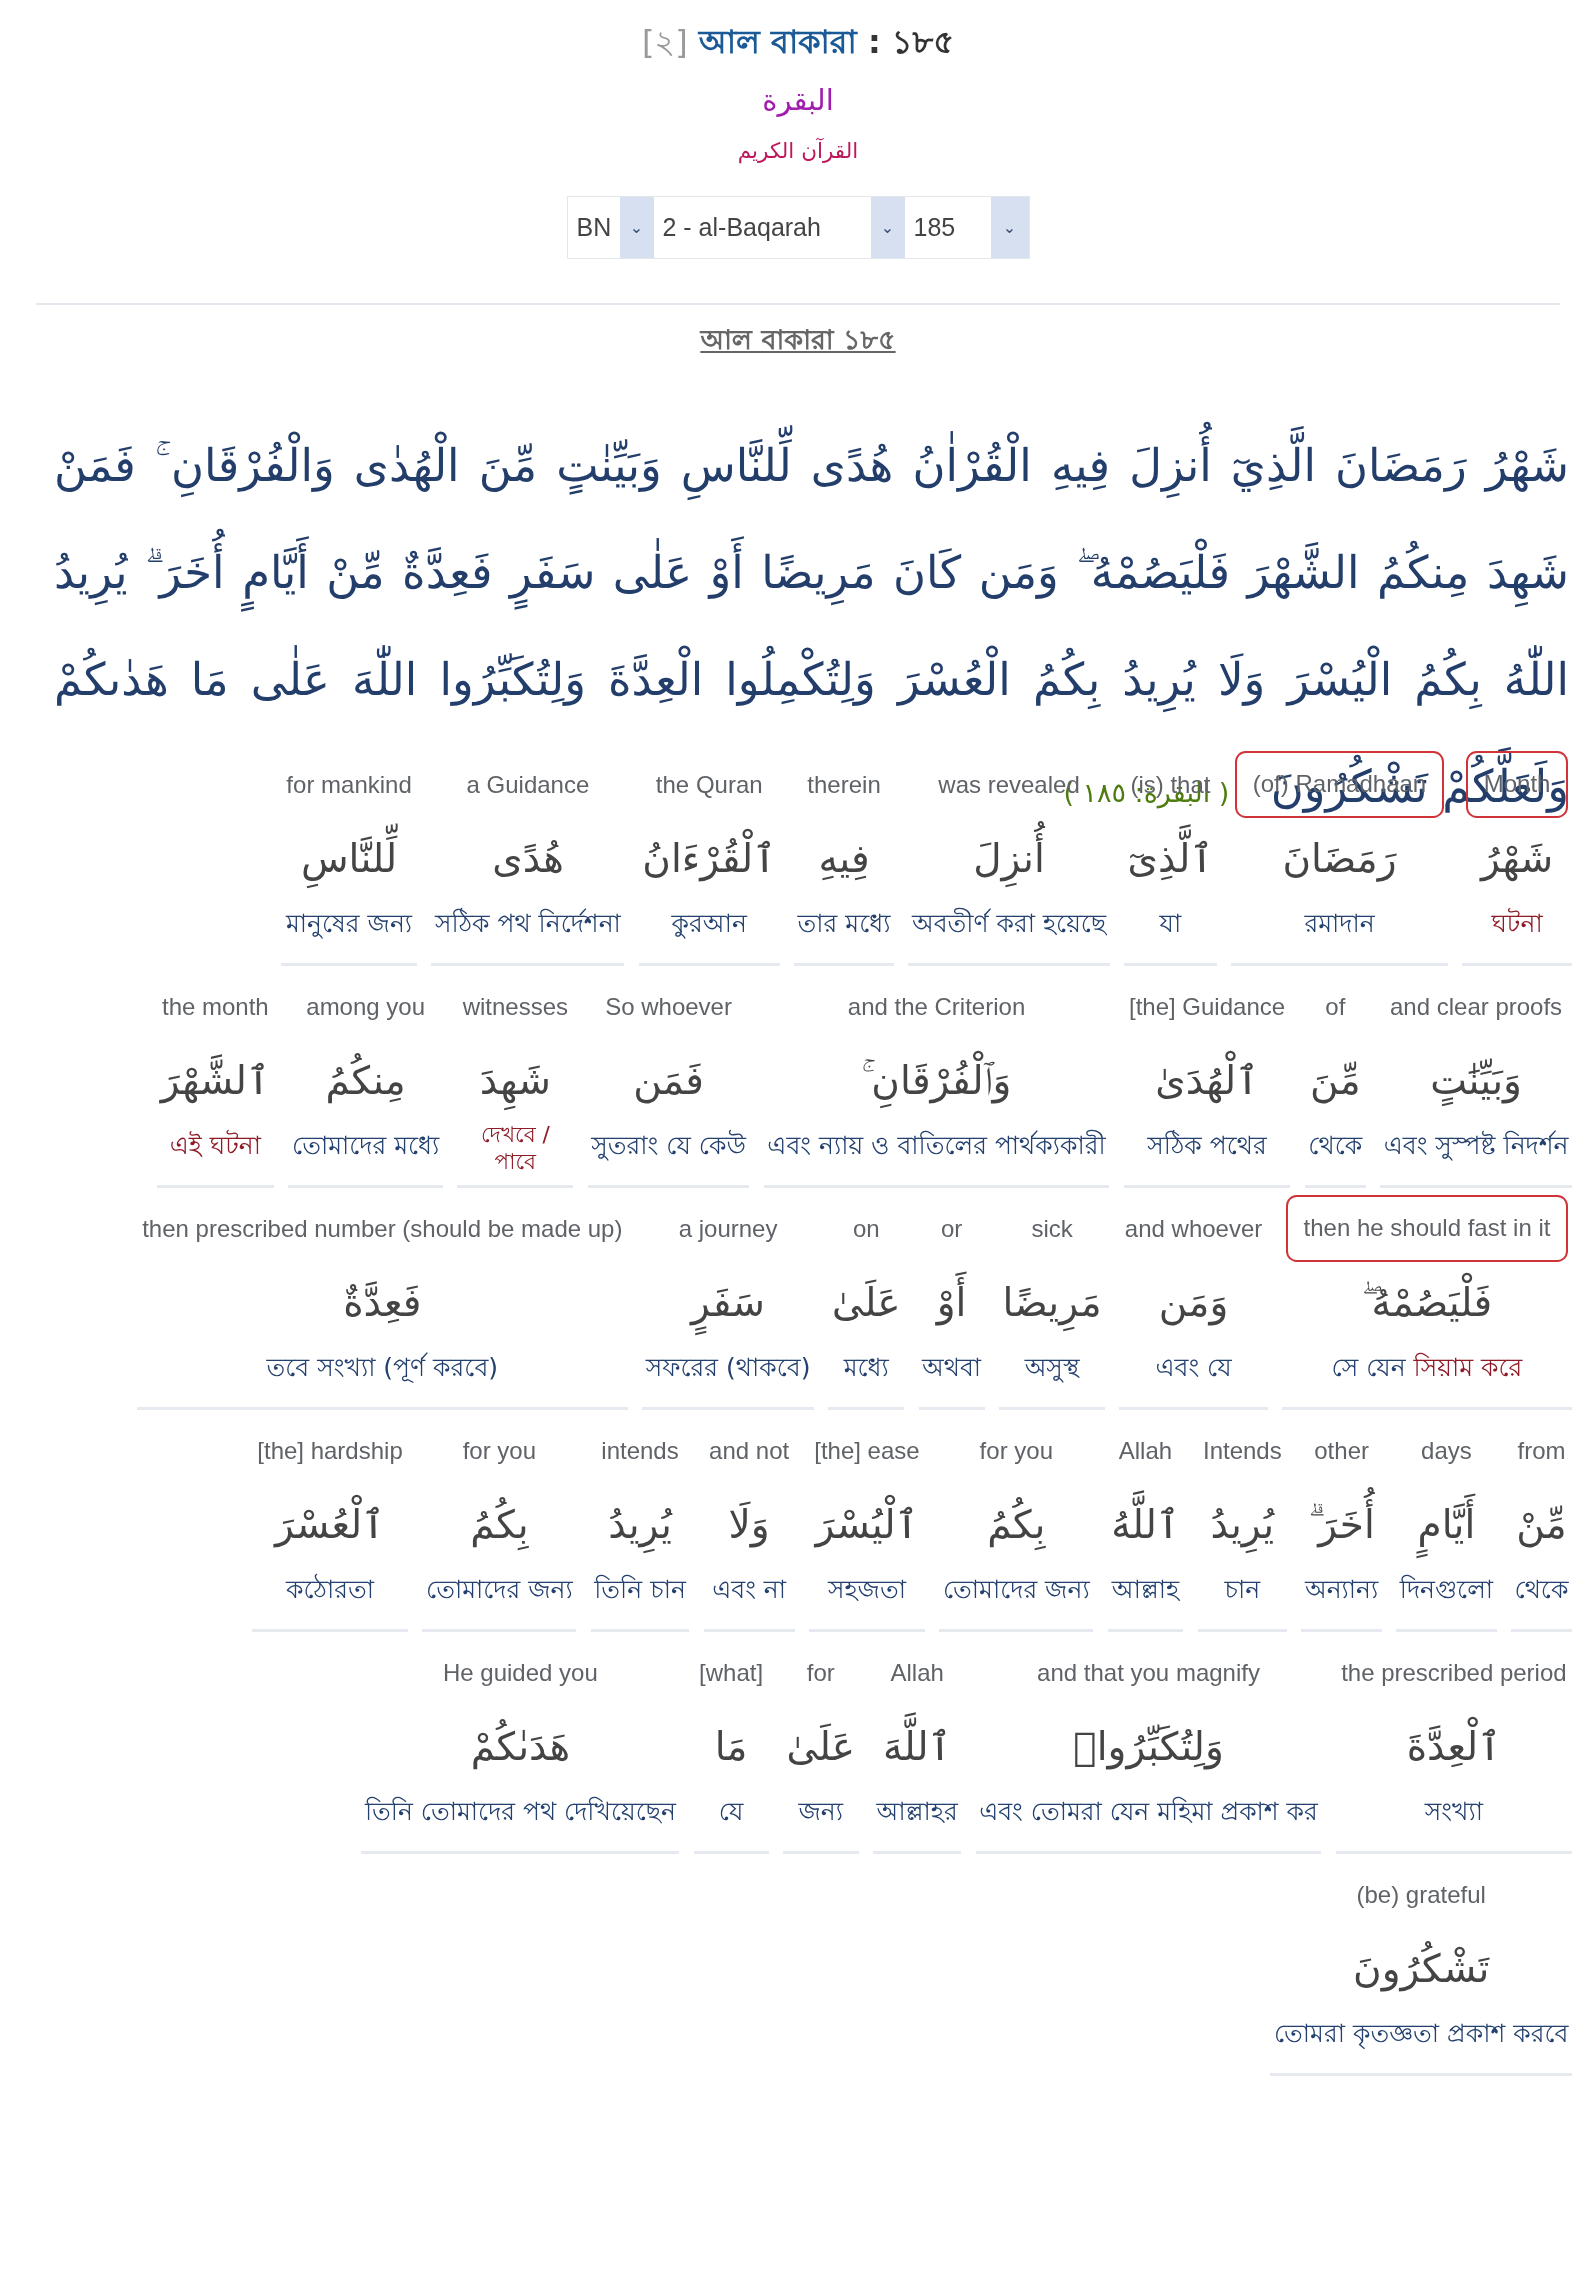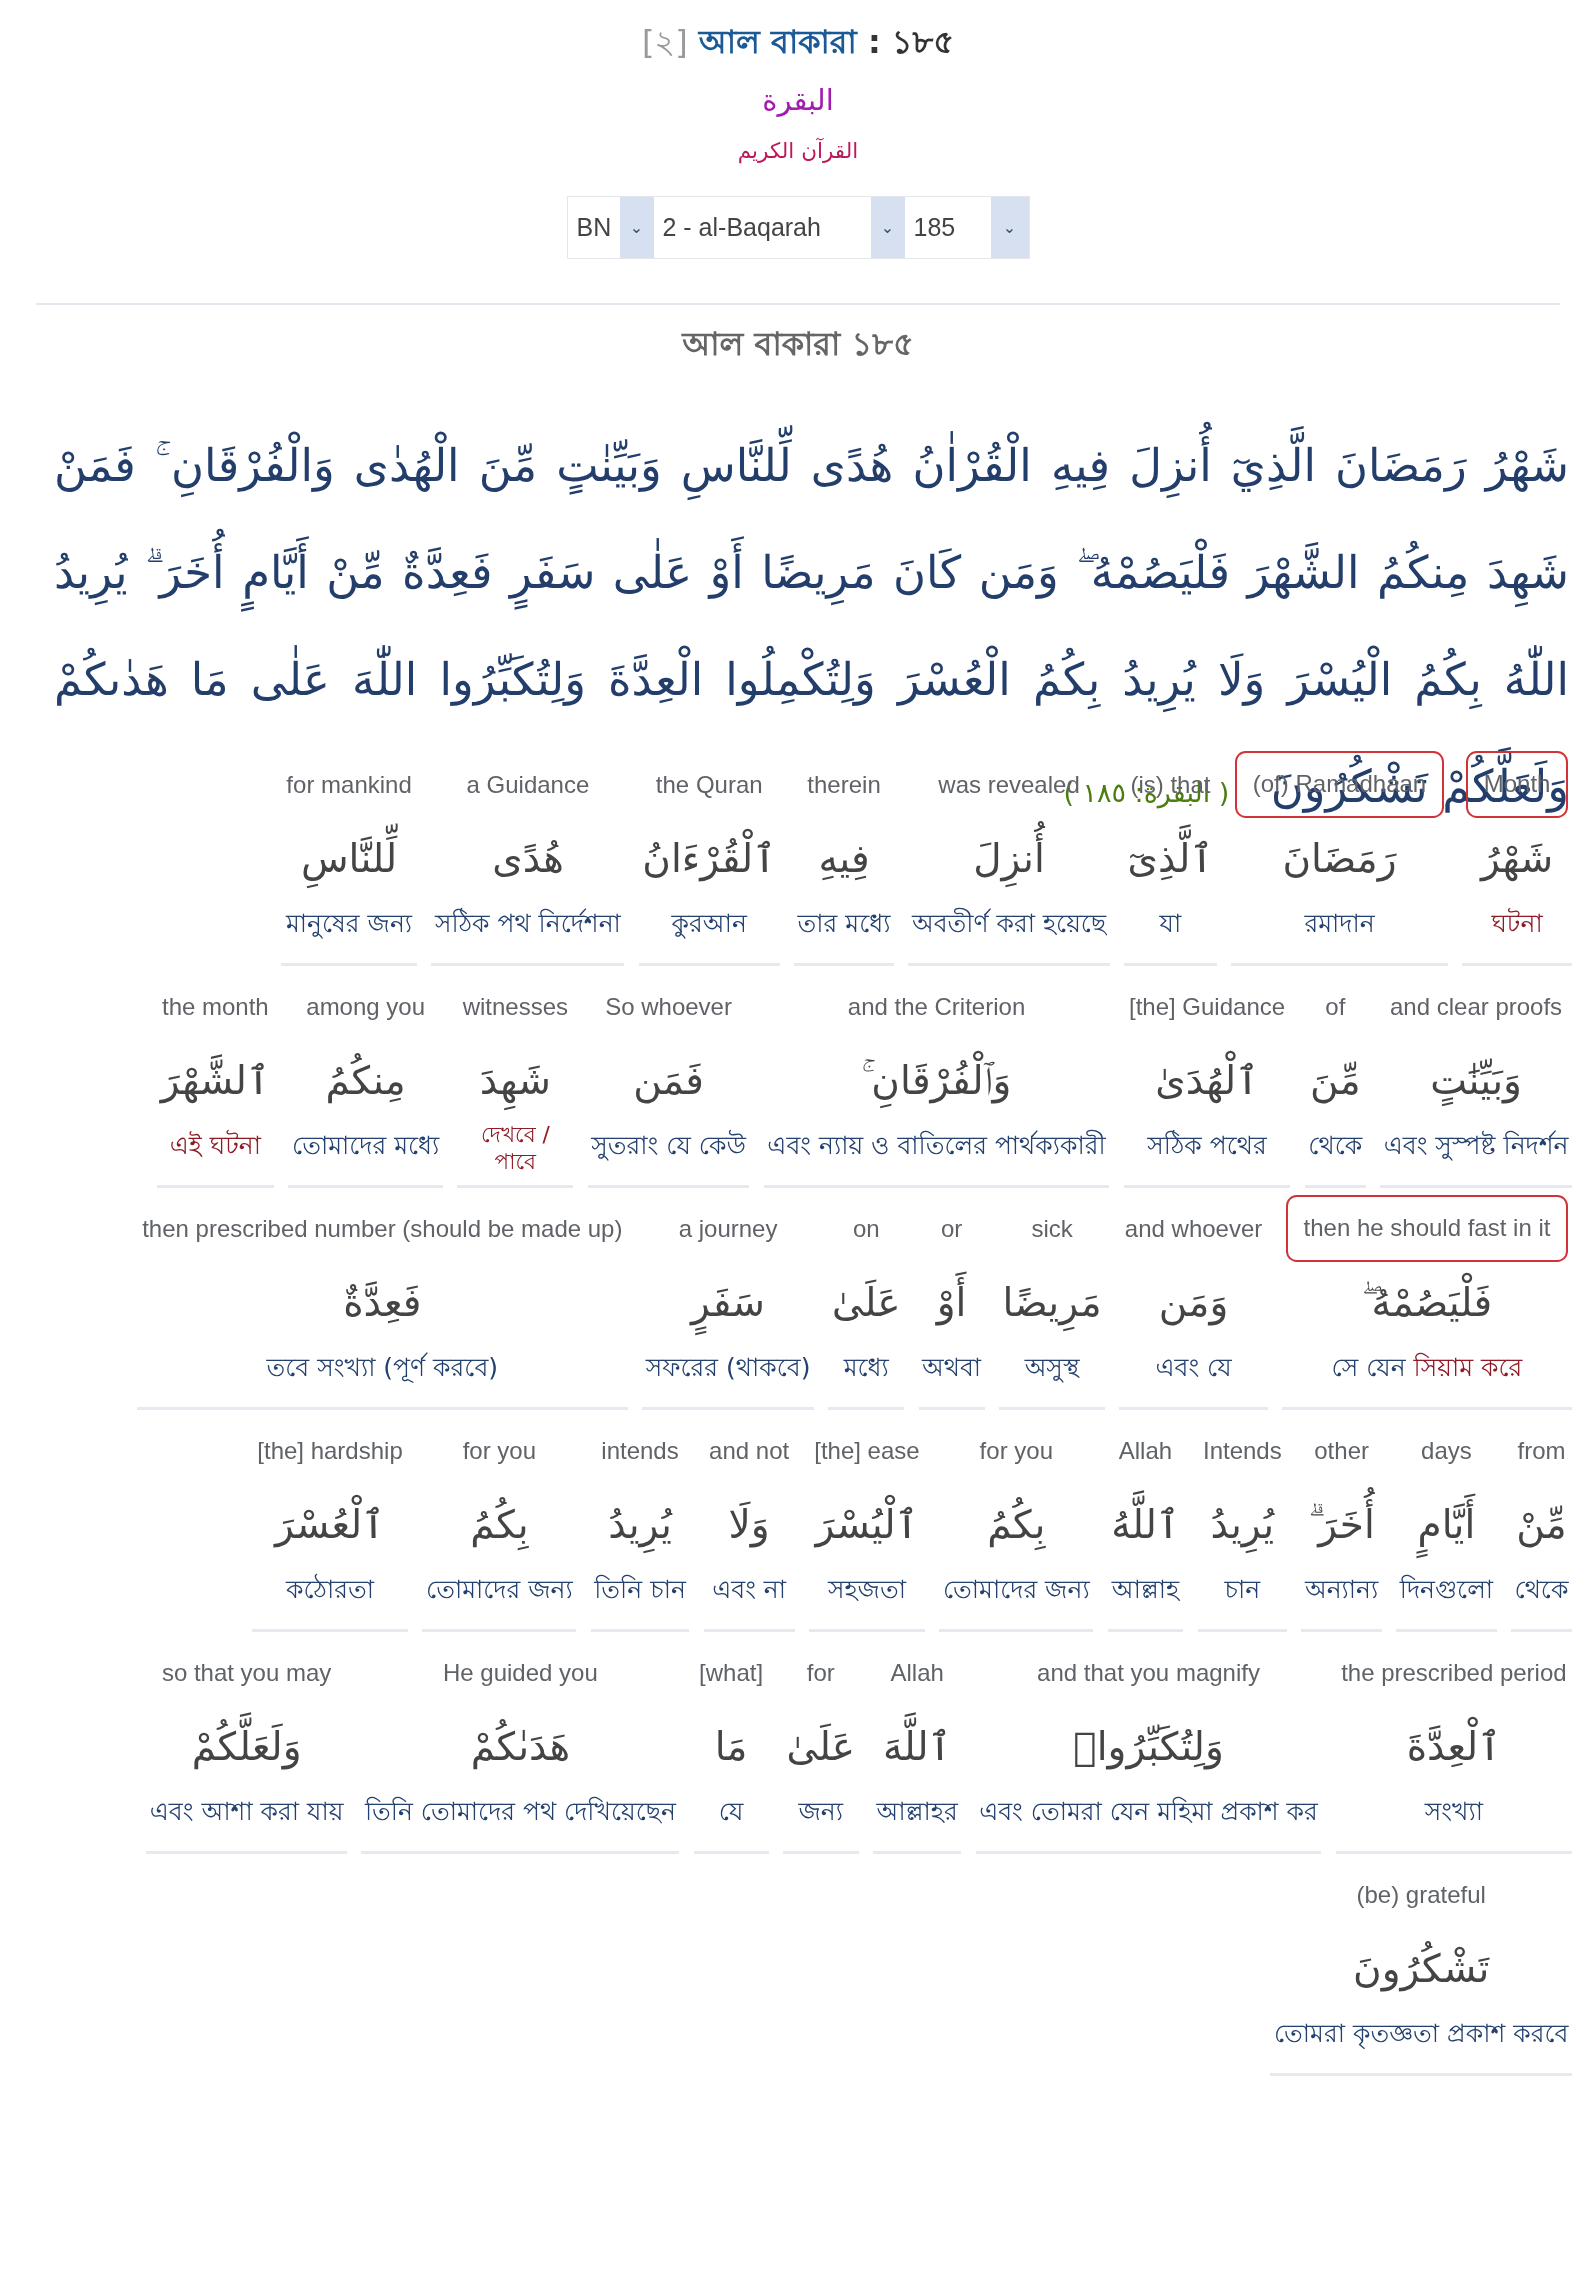--- a/index.html
+++ b/index.html
@@ -17,21 +17,21 @@
   .selectors { display: inline-flex; margin-top: 24px; border: 1.8px solid #e3e6ea; height: 63px; text-align: right; }
   .sel { display: flex; align-items: stretch; }
   .sel .val { font-family: "Liberation Sans", sans-serif; font-size: 25px; color: #444; display: flex; align-items: center; padding: 0 9px; background: #fff; }
   .sel .arrow { width: 34px; background: #d7e0f0; display: flex; align-items: center; justify-content: center; color: #3a4e70; font-size: 16px; }
   .sel-lang .val { width: 52px; }
   .sel-surah .val { width: 217px; }
   .sel-verse .val { width: 86px; }
   .sel-verse .arrow { width: 38px; }
 
   .hr { position: absolute; left: 36px; right: 36px; top: 303px; height: 1.8px; background: #e4e8ee; }
-  .subtitle { position: absolute; top: 319px; left: 0; width: 100%; text-align: center; font-size: 32px; font-weight: bold; color: #666; }
+  .subtitle { position: absolute; top: 319px; left: 0; width: 100%; text-align: center; font-size: 27px; font-weight: bold; color: #666; text-decoration: underline; }
 
   .verse { position: absolute; top: 412px; left: 54px; right: 27px; direction: rtl; text-align: justify; text-align-last: right;
            font-family: "DejaVu Serif", serif; font-size: 45px; line-height: 107px; color: #233e6b; }
   .verse .ref { font-family: "DejaVu Sans", sans-serif; font-size: 27px; color: #4d7c0f; margin-right: 27px; }
 
   .wbw { position: absolute; top: 751px; left: 99px; width: 1473px; direction: rtl; display: flex; flex-wrap: wrap; justify-content: flex-start; }
   .word { direction: ltr; display: flex; flex-direction: column; align-items: center; height: 222px; margin-left: 14.3px; border-bottom: 0; position: relative; padding: 0 3.6px; }
   .word .en { font-family: "Liberation Sans", sans-serif; font-size: 24px; color: #5f6368; height: 67px; line-height: 67px; white-space: nowrap; padding: 0 1.8px; }
   .word .en.boxed { border: 2.7px solid #d13438; border-radius: 10.7px; line-height: 62px; padding: 0 16px; }
   .word .ar { font-family: "DejaVu Sans", sans-serif; font-size: 39px; color: #444; height: 81px; line-height: 81px; direction: rtl; white-space: nowrap; }
@@ -311,25 +311,19 @@
       <div class="bn">যে</div>
       <div class="rule"></div>
     </div>
     <div class="word">
       <div class="en">He guided you</div>
       <div class="ar">هَدَىٰكُمْ</div>
       <div class="bn">তিনি তোমাদের পথ দেখিয়েছেন</div>
       <div class="rule"></div>
     </div>
     <div class="word">
-      <div class="en">so that you may</div>
-      <div class="ar">وَلَعَلَّكُمْ</div>
-      <div class="bn">এবং আশা করা যায়</div>
-      <div class="rule"></div>
-    </div>
-    <div class="word">
       <div class="en">(be) grateful</div>
       <div class="ar">تَشْكُرُونَ</div>
       <div class="bn">তোমরা কৃতজ্ঞতা প্রকাশ করবে</div>
       <div class="rule"></div>
     </div>
   </div>
 
 
 </body></html>

